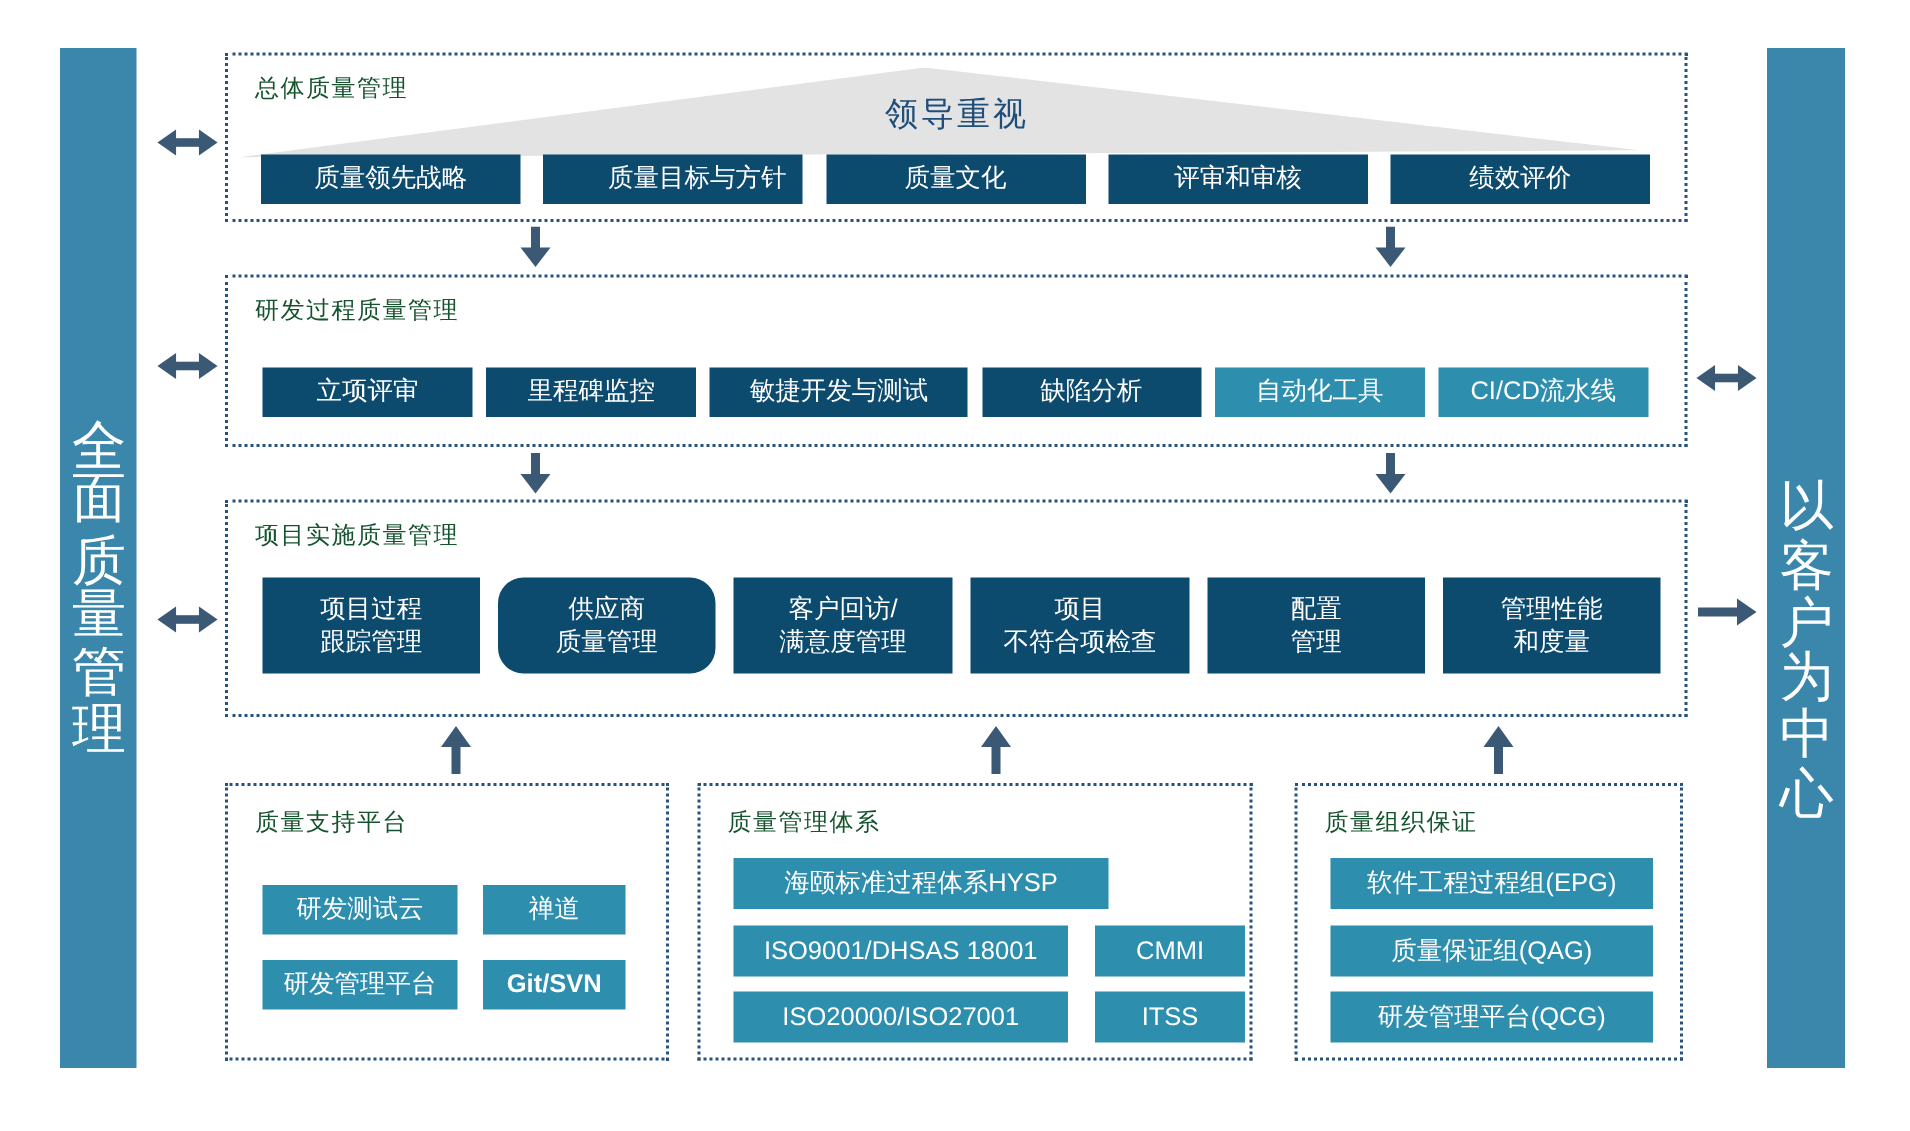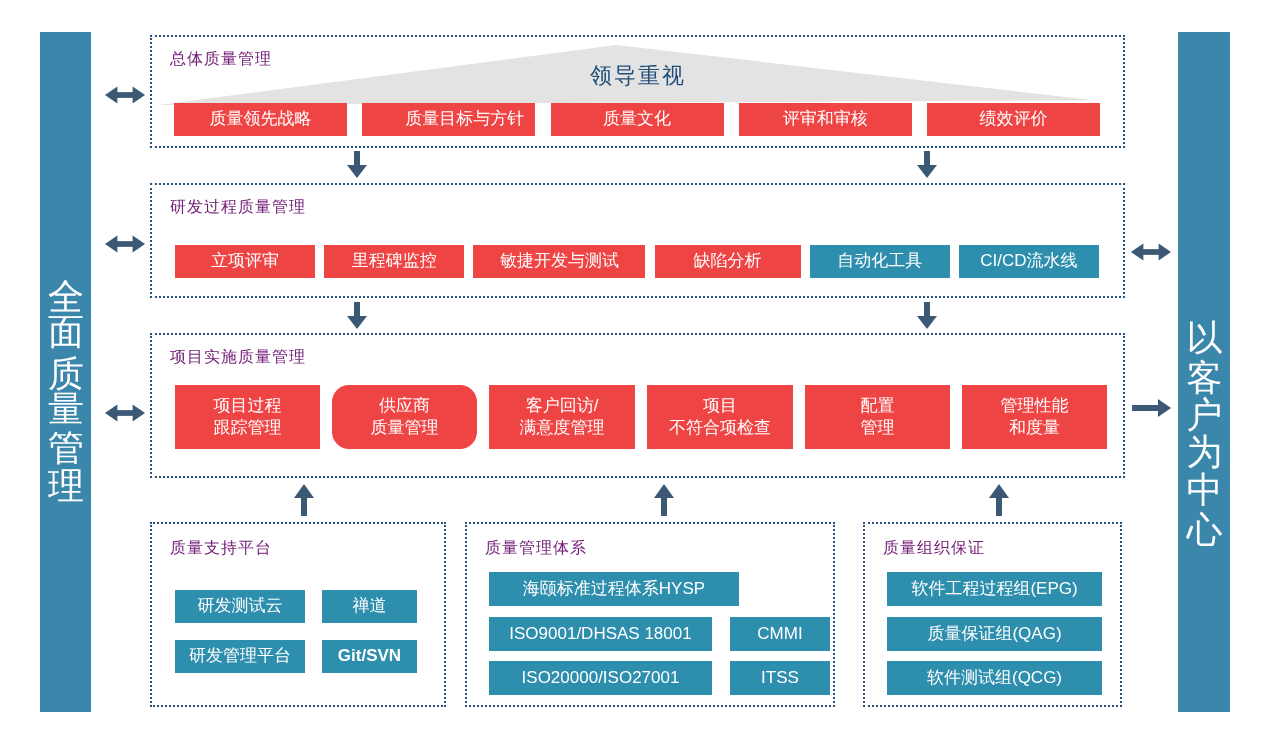--- a/index.html
+++ b/index.html
@@ -3,23 +3,23 @@
 <meta charset="utf-8">
 <style>
   html,body{margin:0;padding:0;background:#fff;}
   #canvas{position:relative;width:1273px;height:754px;background:#ffffff;overflow:hidden;
           font-family:"Liberation Sans",sans-serif;}
   .vbar{position:absolute;top:32px;height:680px;background:#3b87ab;}
   .vbar-text{position:absolute;left:50%;transform:translateX(-50%);
              writing-mode:vertical-rl;text-orientation:upright;
              color:#fff;font-size:36px;letter-spacing:38px;white-space:nowrap;}
   .box{position:absolute;border:2px dotted #27527e;background:#fff;box-sizing:border-box;}
-  .box-title{position:absolute;left:18px;top:12px;font-size:16px;color:#701a75;letter-spacing:1px;}
+  .box-title{position:absolute;left:18px;top:12px;font-size:16px;color:#14532d;letter-spacing:1px;}
   .btn{display:flex;flex-direction:column;align-items:center;justify-content:center;
-       background:#ef4444;color:#fff;font-size:17px;text-align:center;line-height:1.3;box-sizing:border-box;}
+       background:#0c4a6e;color:#fff;font-size:17px;text-align:center;line-height:1.3;box-sizing:border-box;}
   .btn.teal{background:#2e8ead;}
   .btn.bold{font-weight:bold;}
   .btn-row{position:absolute;display:flex;justify-content:space-between;}
   .tri{position:absolute;left:6px;top:8px;width:935px;height:60px;background:#e3e3e3;
        -webkit-clip-path:polygon(0% 100%,49% 0%,100% 92%);clip-path:polygon(0% 100%,49% 0%,100% 92%);}
   .banner{position:absolute;left:438px;top:24px;font-size:22px;color:#1f4e79;letter-spacing:2px;}
   .arrow{position:absolute;}
   svg{display:block;}
 </style>
 </head>
@@ -200,17 +200,17 @@
 
   <div class="box" style="left:863px;top:522px;width:259px;height:185px;">
     <div class="box-title" style="top:14px;">质量组织保证</div>
     <div class="btn-row" style="left:22px;top:48px;height:34px;justify-content:flex-start;">
       <div class="btn teal" style="width:215px;">软件工程过程组(EPG)</div>
     </div>
     <div class="btn-row" style="left:22px;top:93px;height:34px;justify-content:flex-start;">
       <div class="btn teal" style="width:215px;">质量保证组(QAG)</div>
     </div>
     <div class="btn-row" style="left:22px;top:137px;height:34px;justify-content:flex-start;">
-      <div class="btn teal" style="width:215px;">软件测试组(QCG)</div>
+      <div class="btn teal" style="width:215px;">研发管理平台(QCG)</div>
     </div>
   </div>
 
 </div>
 
 </body></html>

